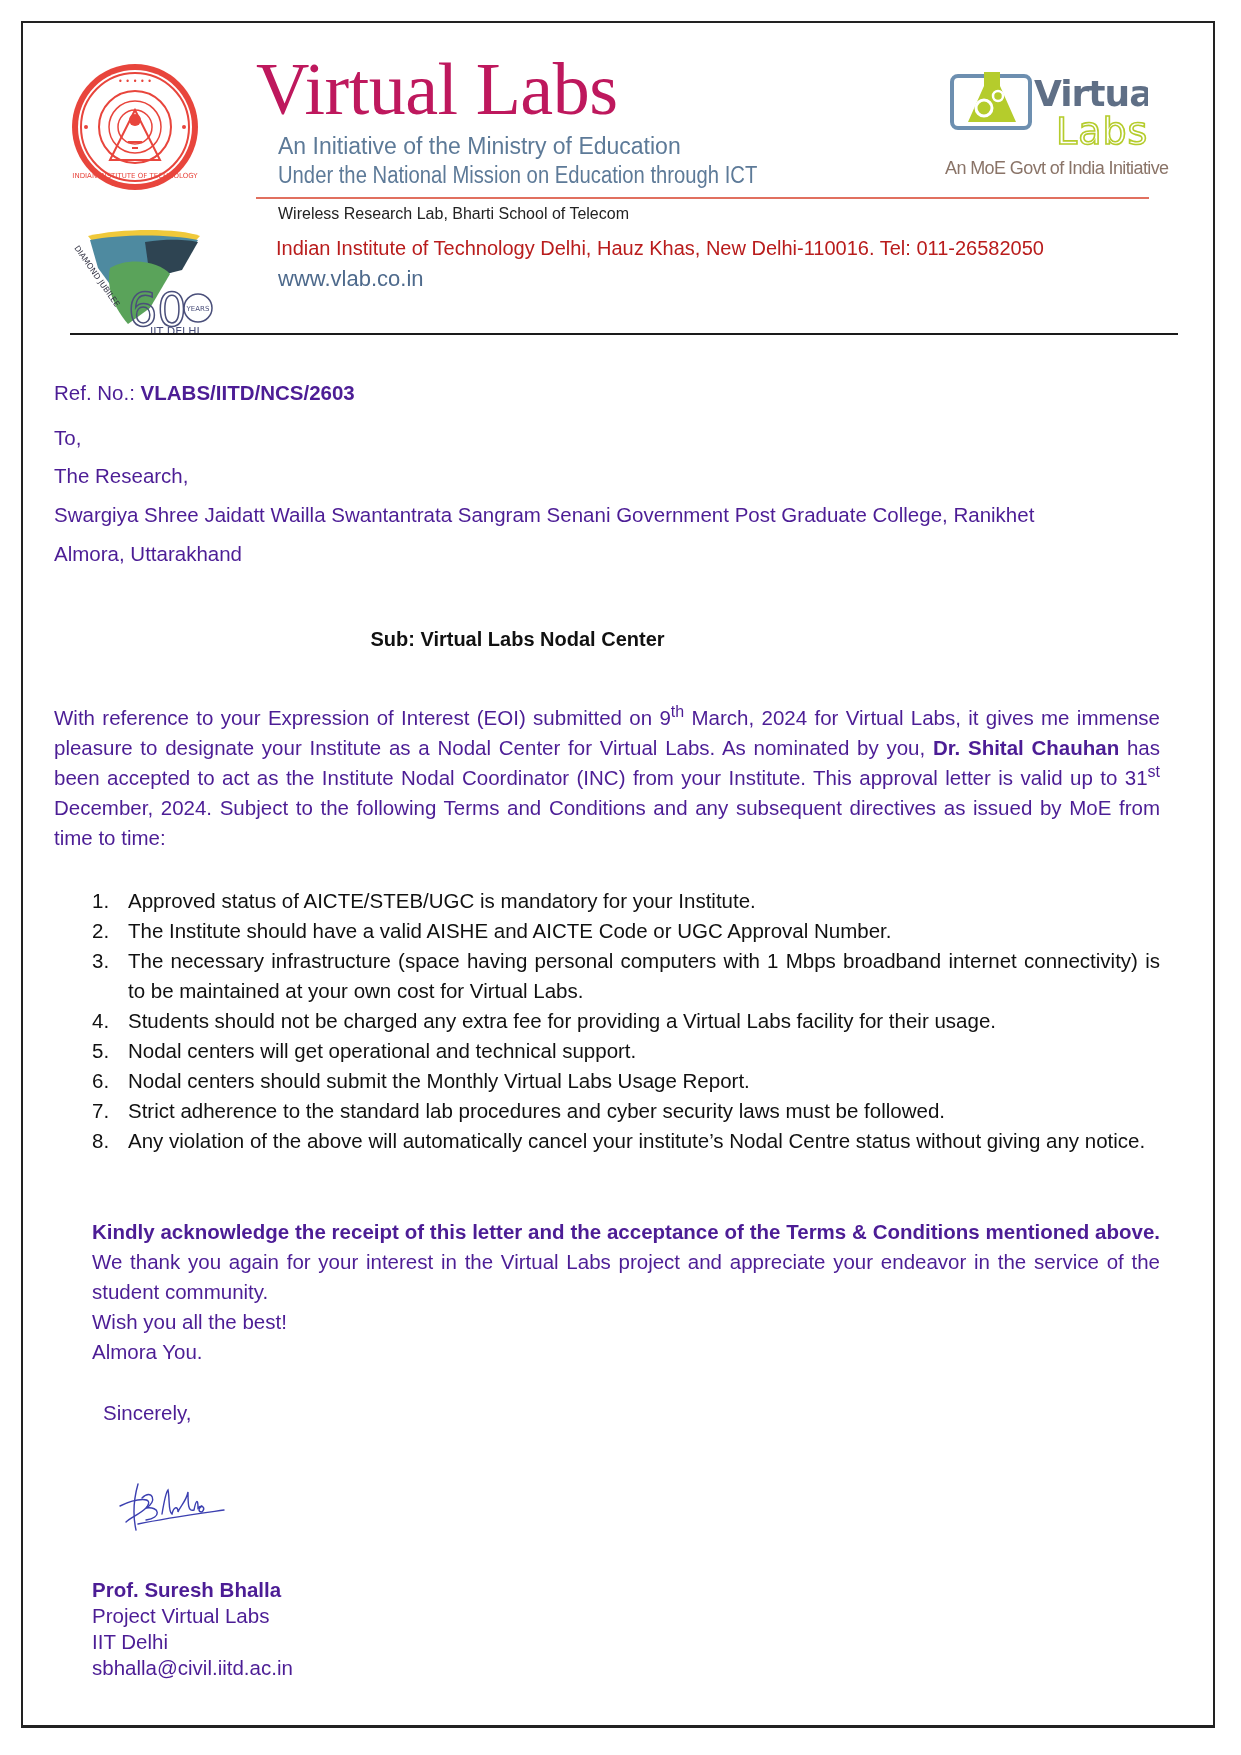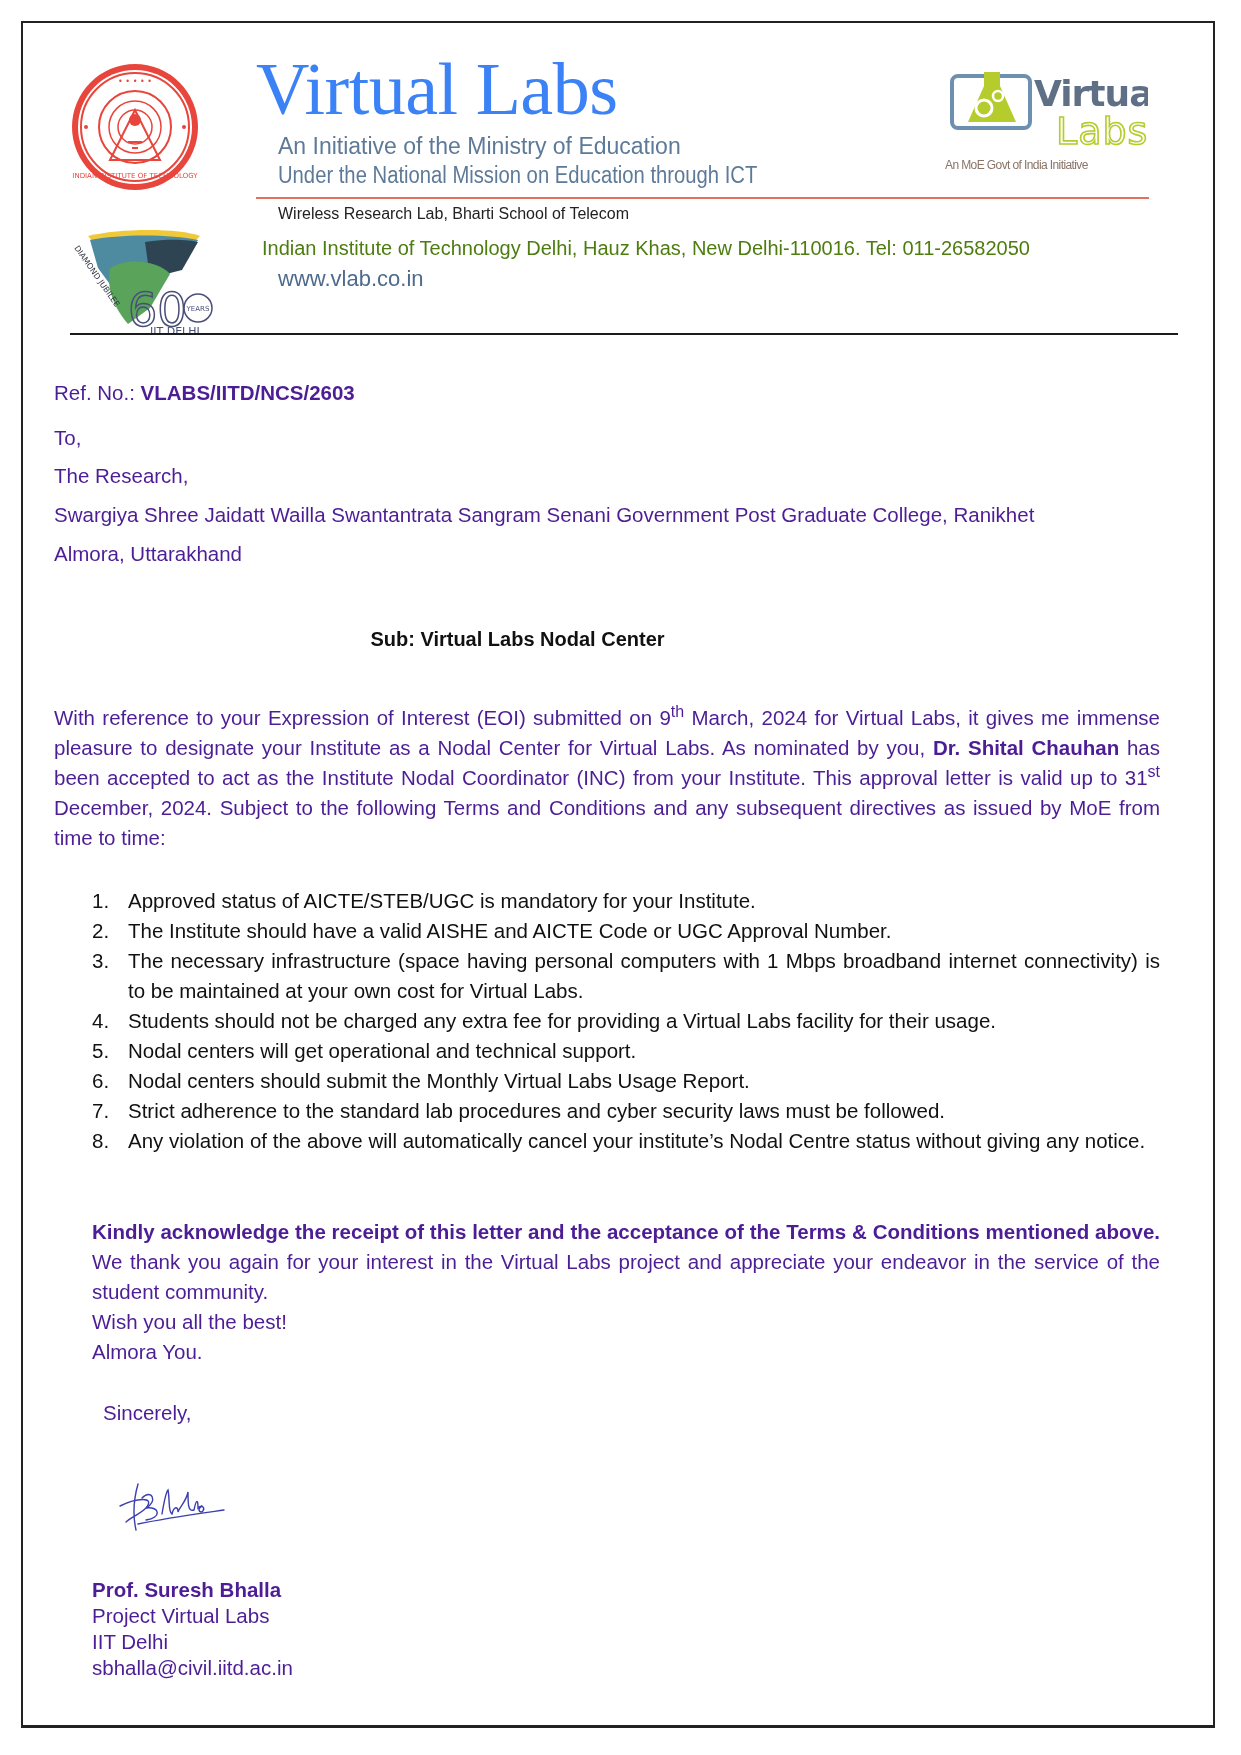--- a/index.html
+++ b/index.html
@@ -10,40 +10,40 @@
     .page-border {
       position: absolute; left: 21px; top: 21px; width: 1194px; height: 1707px;
       border: 2px solid #222222; border-bottom-width: 3px; box-sizing: border-box;
     }
     
     .iit-seal { position: absolute; left: 70px; top: 62px; width: 130px; height: 130px; }
     .diamond-logo { position: absolute; left: 70px; top: 228px; width: 160px; height: 108px; }
     .vl-title {
       position: absolute; left: 256px; top: 52px;
       font-family: "Liberation Serif", serif; font-size: 74px; line-height: 1;
-      color: #3b82f6; letter-spacing: -0.5px;
+      color: #be185d; letter-spacing: -0.5px;
     }
     .initiative-1, .initiative-2 {
       position: absolute; left: 278px; font-size: 23px; color: #5d7a98;
       transform-origin: left top;
     }
     .initiative-1 { top: 133px; }
     .initiative-2 { top: 162px; transform: scaleX(0.88); }
     .red-rule {
       position: absolute; left: 256px; top: 197px; width: 893px; height: 2px; background: #e1705f;
     }
     .lab-name { position: absolute; left: 278px; top: 205px; font-size: 16px; color: #222; }
-    .address { position: absolute; left: 262px; top: 237px; font-size: 20px; color: #4d7c0f; }
+    .address { position: absolute; left: 276px; top: 237px; font-size: 20px; color: #b91c1c; }
     .website { position: absolute; left: 278px; top: 266px; font-size: 22px; color: #4e6a8c; }
     .black-rule {
       position: absolute; left: 70px; top: 333px; width: 1108px; height: 2px; background: #1a1a1a;
     }
     .vl-logo { position: absolute; left: 948px; top: 72px; width: 200px; height: 78px; }
     .vl-logo-tag {
-      position: absolute; left: 945px; top: 158px; font-size: 12px; color: #8a7468;
+      position: absolute; left: 945px; top: 158px; font-size: 18px; color: #8a7468;
       letter-spacing: -0.6px;
     }
     
     .text { position: absolute; font-size: 20.5px; line-height: 30px; color: #4c1d95; }
     .left-col { left: 54px; }
     .bold { font-weight: bold; }
     .justify { text-align: justify; text-align-last: left; }
     sup { font-size: 16px; line-height: 0; vertical-align: super; }
     .subject {
       position: absolute; left: 0; width: 1035px; top: 628px; text-align: center;

